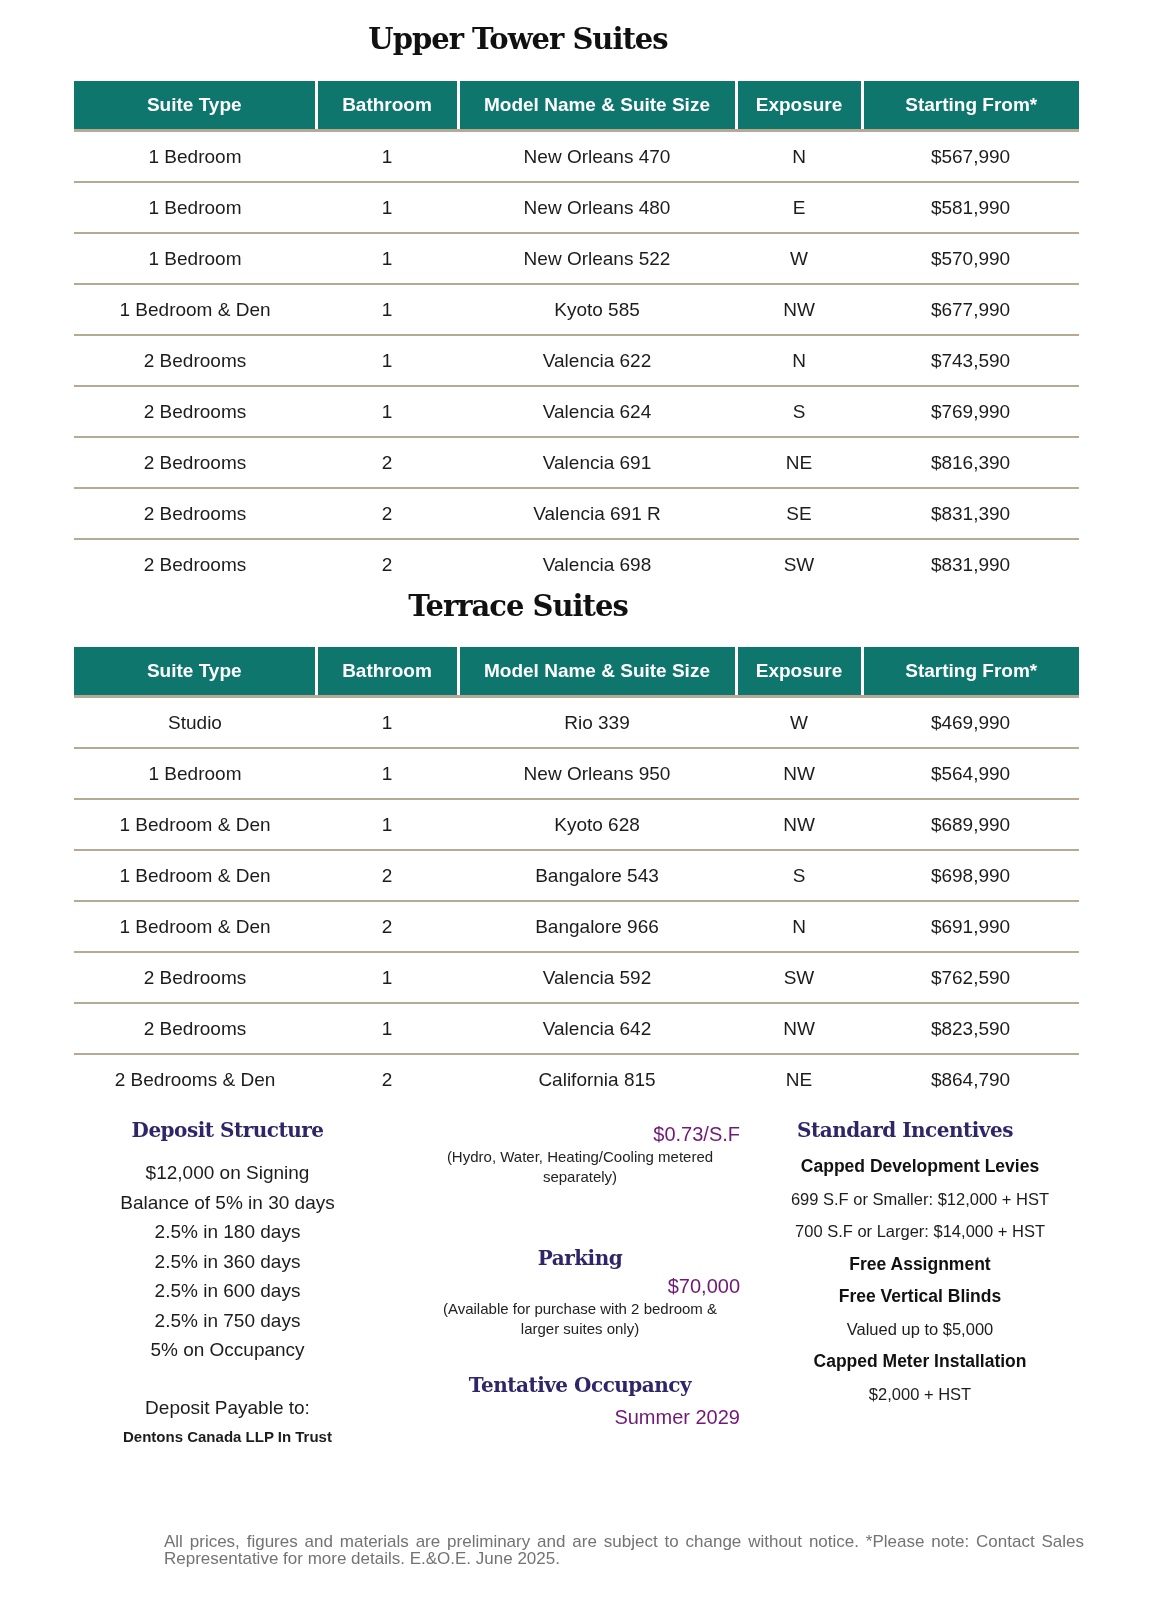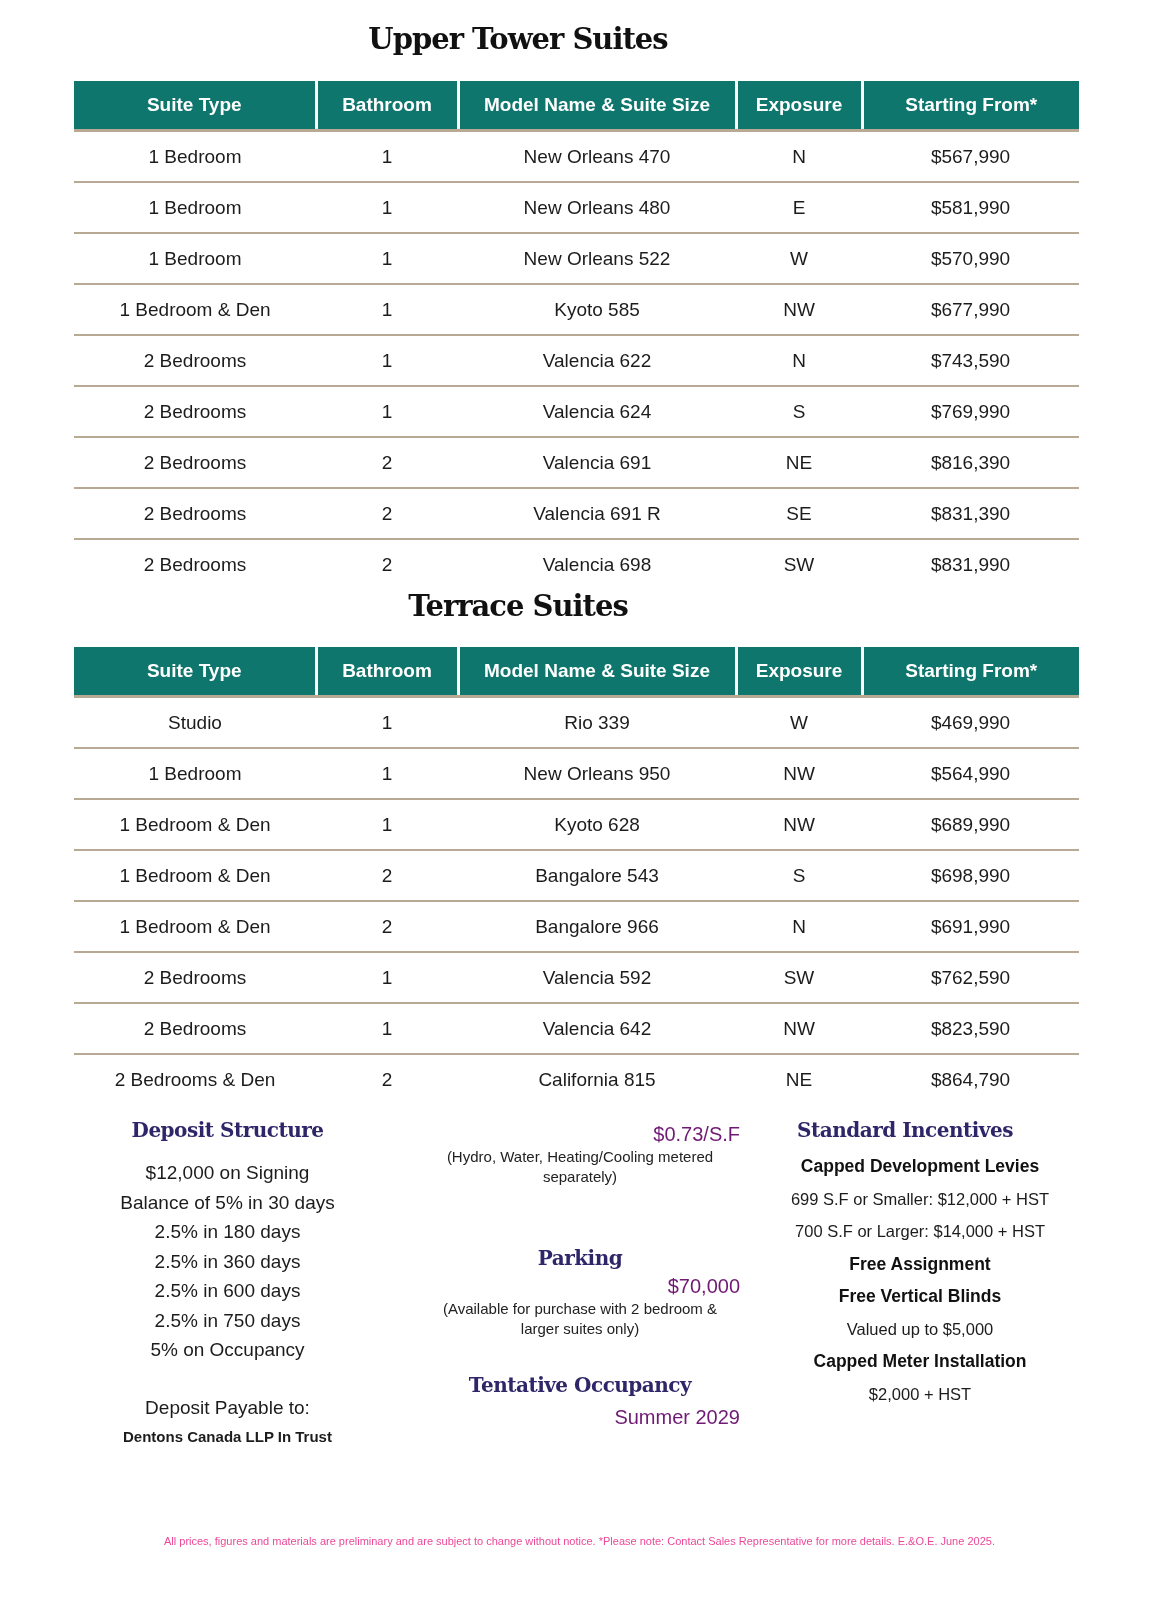--- a/index.html
+++ b/index.html
@@ -16,21 +16,21 @@
   .tbl td { height: 49px; padding: 0; text-align: center; font-size: 19px; color: #1c1c1c;
             border-bottom: 2px solid #b8a994; }
   .tbl tr:last-child td { border-bottom: none; }
   .col { position: absolute; text-align: center; }
   .sub-h { font-family: "DejaVu Serif", serif; font-weight: bold; font-size: 20px; color: #2e2668; letter-spacing: -0.5px; }
   .dep-line { font-size: 19px; line-height: 29.5px; color: #1c1c1c; }
   .small { font-size: 15px; line-height: 20px; color: #222; }
   .med { font-size: 20px; line-height: 25px; color: #701a75; text-align: right; }
   .inc-b { font-weight: bold; font-size: 17.5px; line-height: 32.5px; color: #111; }
   .inc-n { font-size: 16.5px; line-height: 32.5px; color: #1c1c1c; }
-  .footer { position: absolute; left: 164px; width: 920px; font-size: 11px; line-height: 17px; color: #ec4899; text-align: justify; }
+  .footer { position: absolute; left: 164px; width: 920px; font-size: 17px; line-height: 17px; color: #737373; text-align: justify; }
 </style>
 </head>
 <body>
 
 <div class="section-title" style="top:22px;">Upper Tower Suites</div>
 <table class="tbl" style="top:81px;">
   <colgroup>
       <col style="width:242px">
       <col style="width:142px">
       <col style="width:278px">

